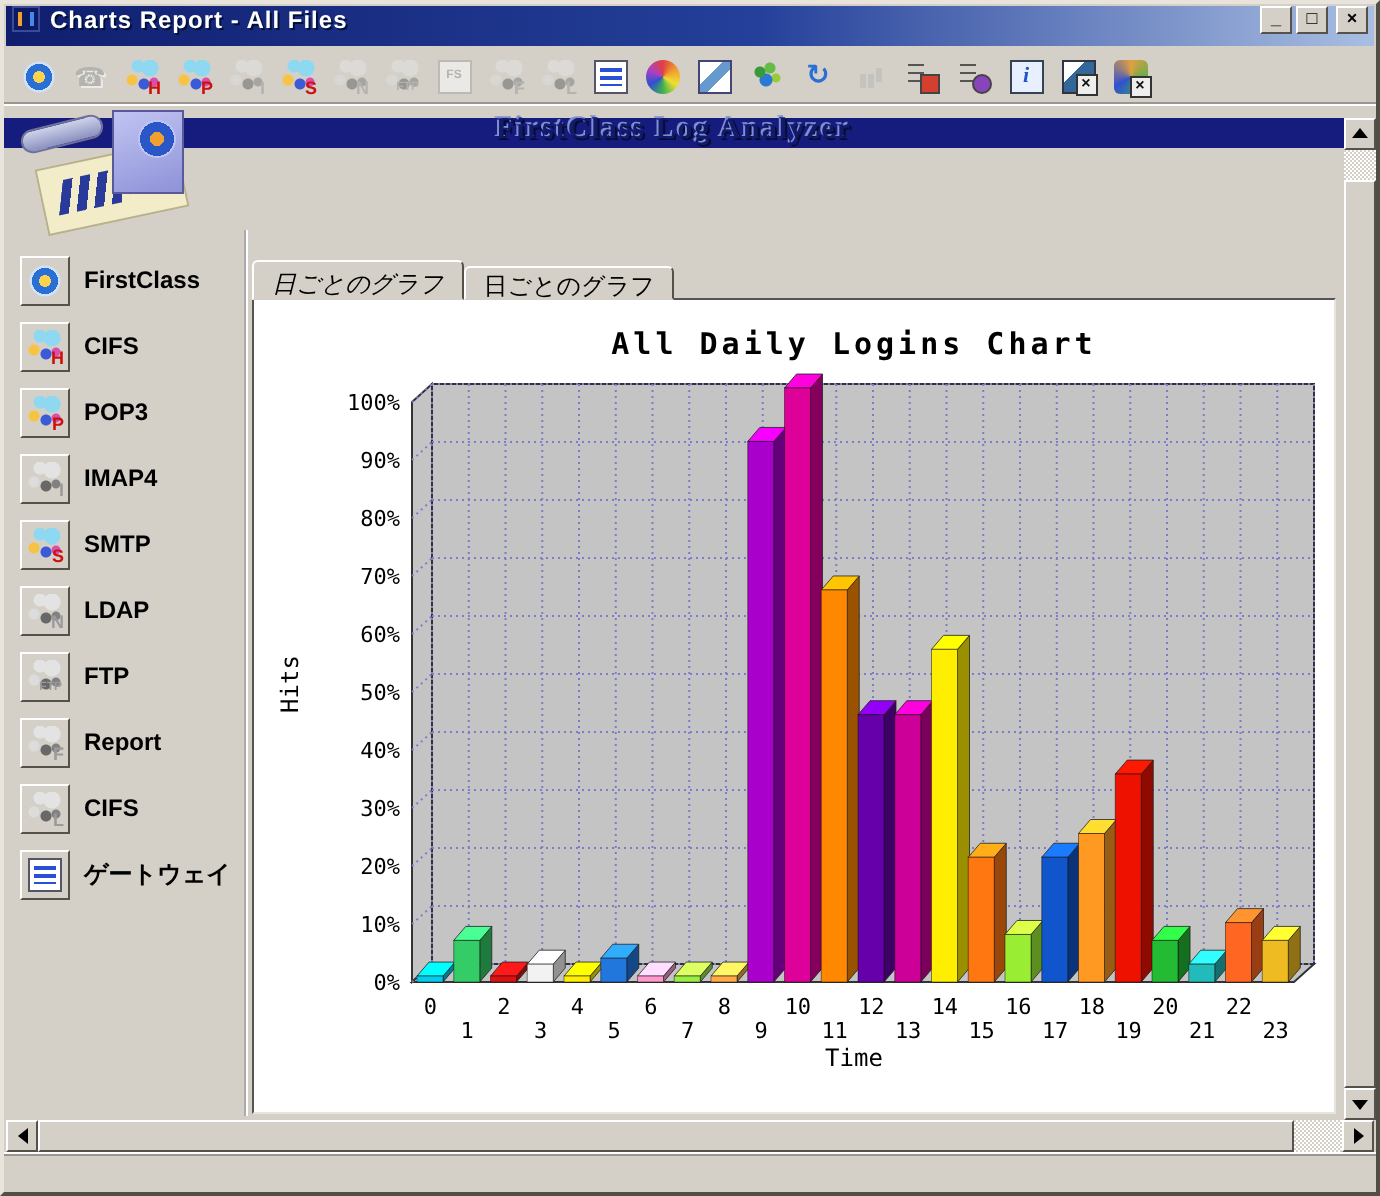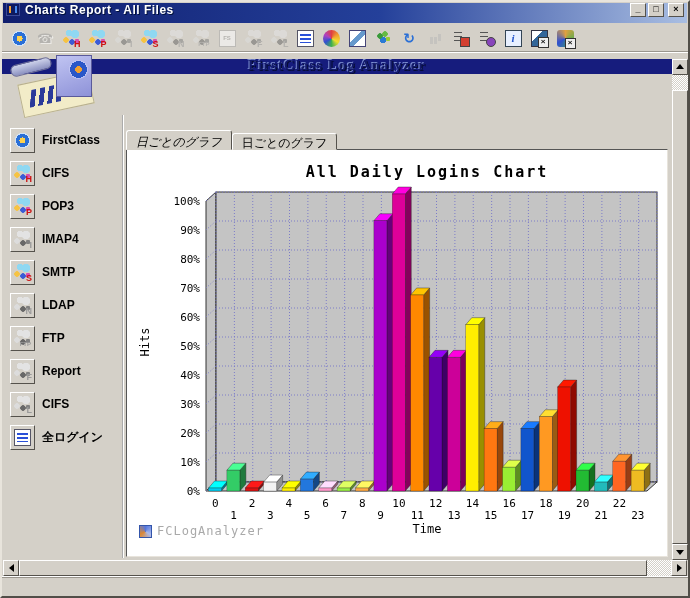--- a/index.html
+++ b/index.html
@@ -297,21 +297,21 @@
               <span class="icon k-molecule gray">
                 <i class="ltr" style="color: rgb(138, 138, 138);">L</i>
               </span>
             </span>
             <span class="side-label">CIFS</span>
           </div>
           <div class="side-item">
             <span class="icon-btn">
               <span class="icon k-doc"></span>
             </span>
-            <span class="side-label">全ログイン</span>
+            <span class="side-label">ゲートウェイ</span>
           </div>
         </div>
       <div class="content">
         <div class="tabs" id="tabs">
             <div class="tab active">日ごとのグラフ</div>
             <div class="tab">日ごとのグラフ</div>
           </div>
         <div class="page">
           <svg id="chart-svg" width="542" height="407">
               <text x="300" y="27" text-anchor="middle" font-family="&quot;DejaVu Sans Mono&quot;,monospace" font-size="15" font-weight="bold" letter-spacing="2">All Daily Logins Chart</text>
@@ -468,24 +468,20 @@
               <text x="400.5625" y="369" text-anchor="middle" font-family="&quot;DejaVu Sans Mono&quot;,monospace" font-size="11">17</text>
               <text x="418.9375" y="357" text-anchor="middle" font-family="&quot;DejaVu Sans Mono&quot;,monospace" font-size="11">18</text>
               <text x="437.3125" y="369" text-anchor="middle" font-family="&quot;DejaVu Sans Mono&quot;,monospace" font-size="11">19</text>
               <text x="455.6875" y="357" text-anchor="middle" font-family="&quot;DejaVu Sans Mono&quot;,monospace" font-size="11">20</text>
               <text x="474.0625" y="369" text-anchor="middle" font-family="&quot;DejaVu Sans Mono&quot;,monospace" font-size="11">21</text>
               <text x="492.4375" y="357" text-anchor="middle" font-family="&quot;DejaVu Sans Mono&quot;,monospace" font-size="11">22</text>
               <text x="510.8125" y="369" text-anchor="middle" font-family="&quot;DejaVu Sans Mono&quot;,monospace" font-size="11">23</text>
               <text x="300" y="383" text-anchor="middle" font-family="&quot;DejaVu Sans Mono&quot;,monospace" font-size="12">Time</text>
               <text x="22" y="192" text-anchor="middle" font-family="&quot;DejaVu Sans Mono&quot;,monospace" font-size="12" transform="rotate(-90 22 192)">Hits</text>
             </svg>
-          <div class="watermark">
-            <span class="wm-cube"></span>
-            <span>FCLogAnalyzer</span>
-          </div>
         </div>
       </div>
     </div>
 
     <div class="vscroll">
       <div class="sb-btn up"><span class="arrow a-up"></span></div>
       <div class="thumb"></div>
       <div class="sb-btn down"><span class="arrow a-down"></span></div>
     </div>
   </div>

